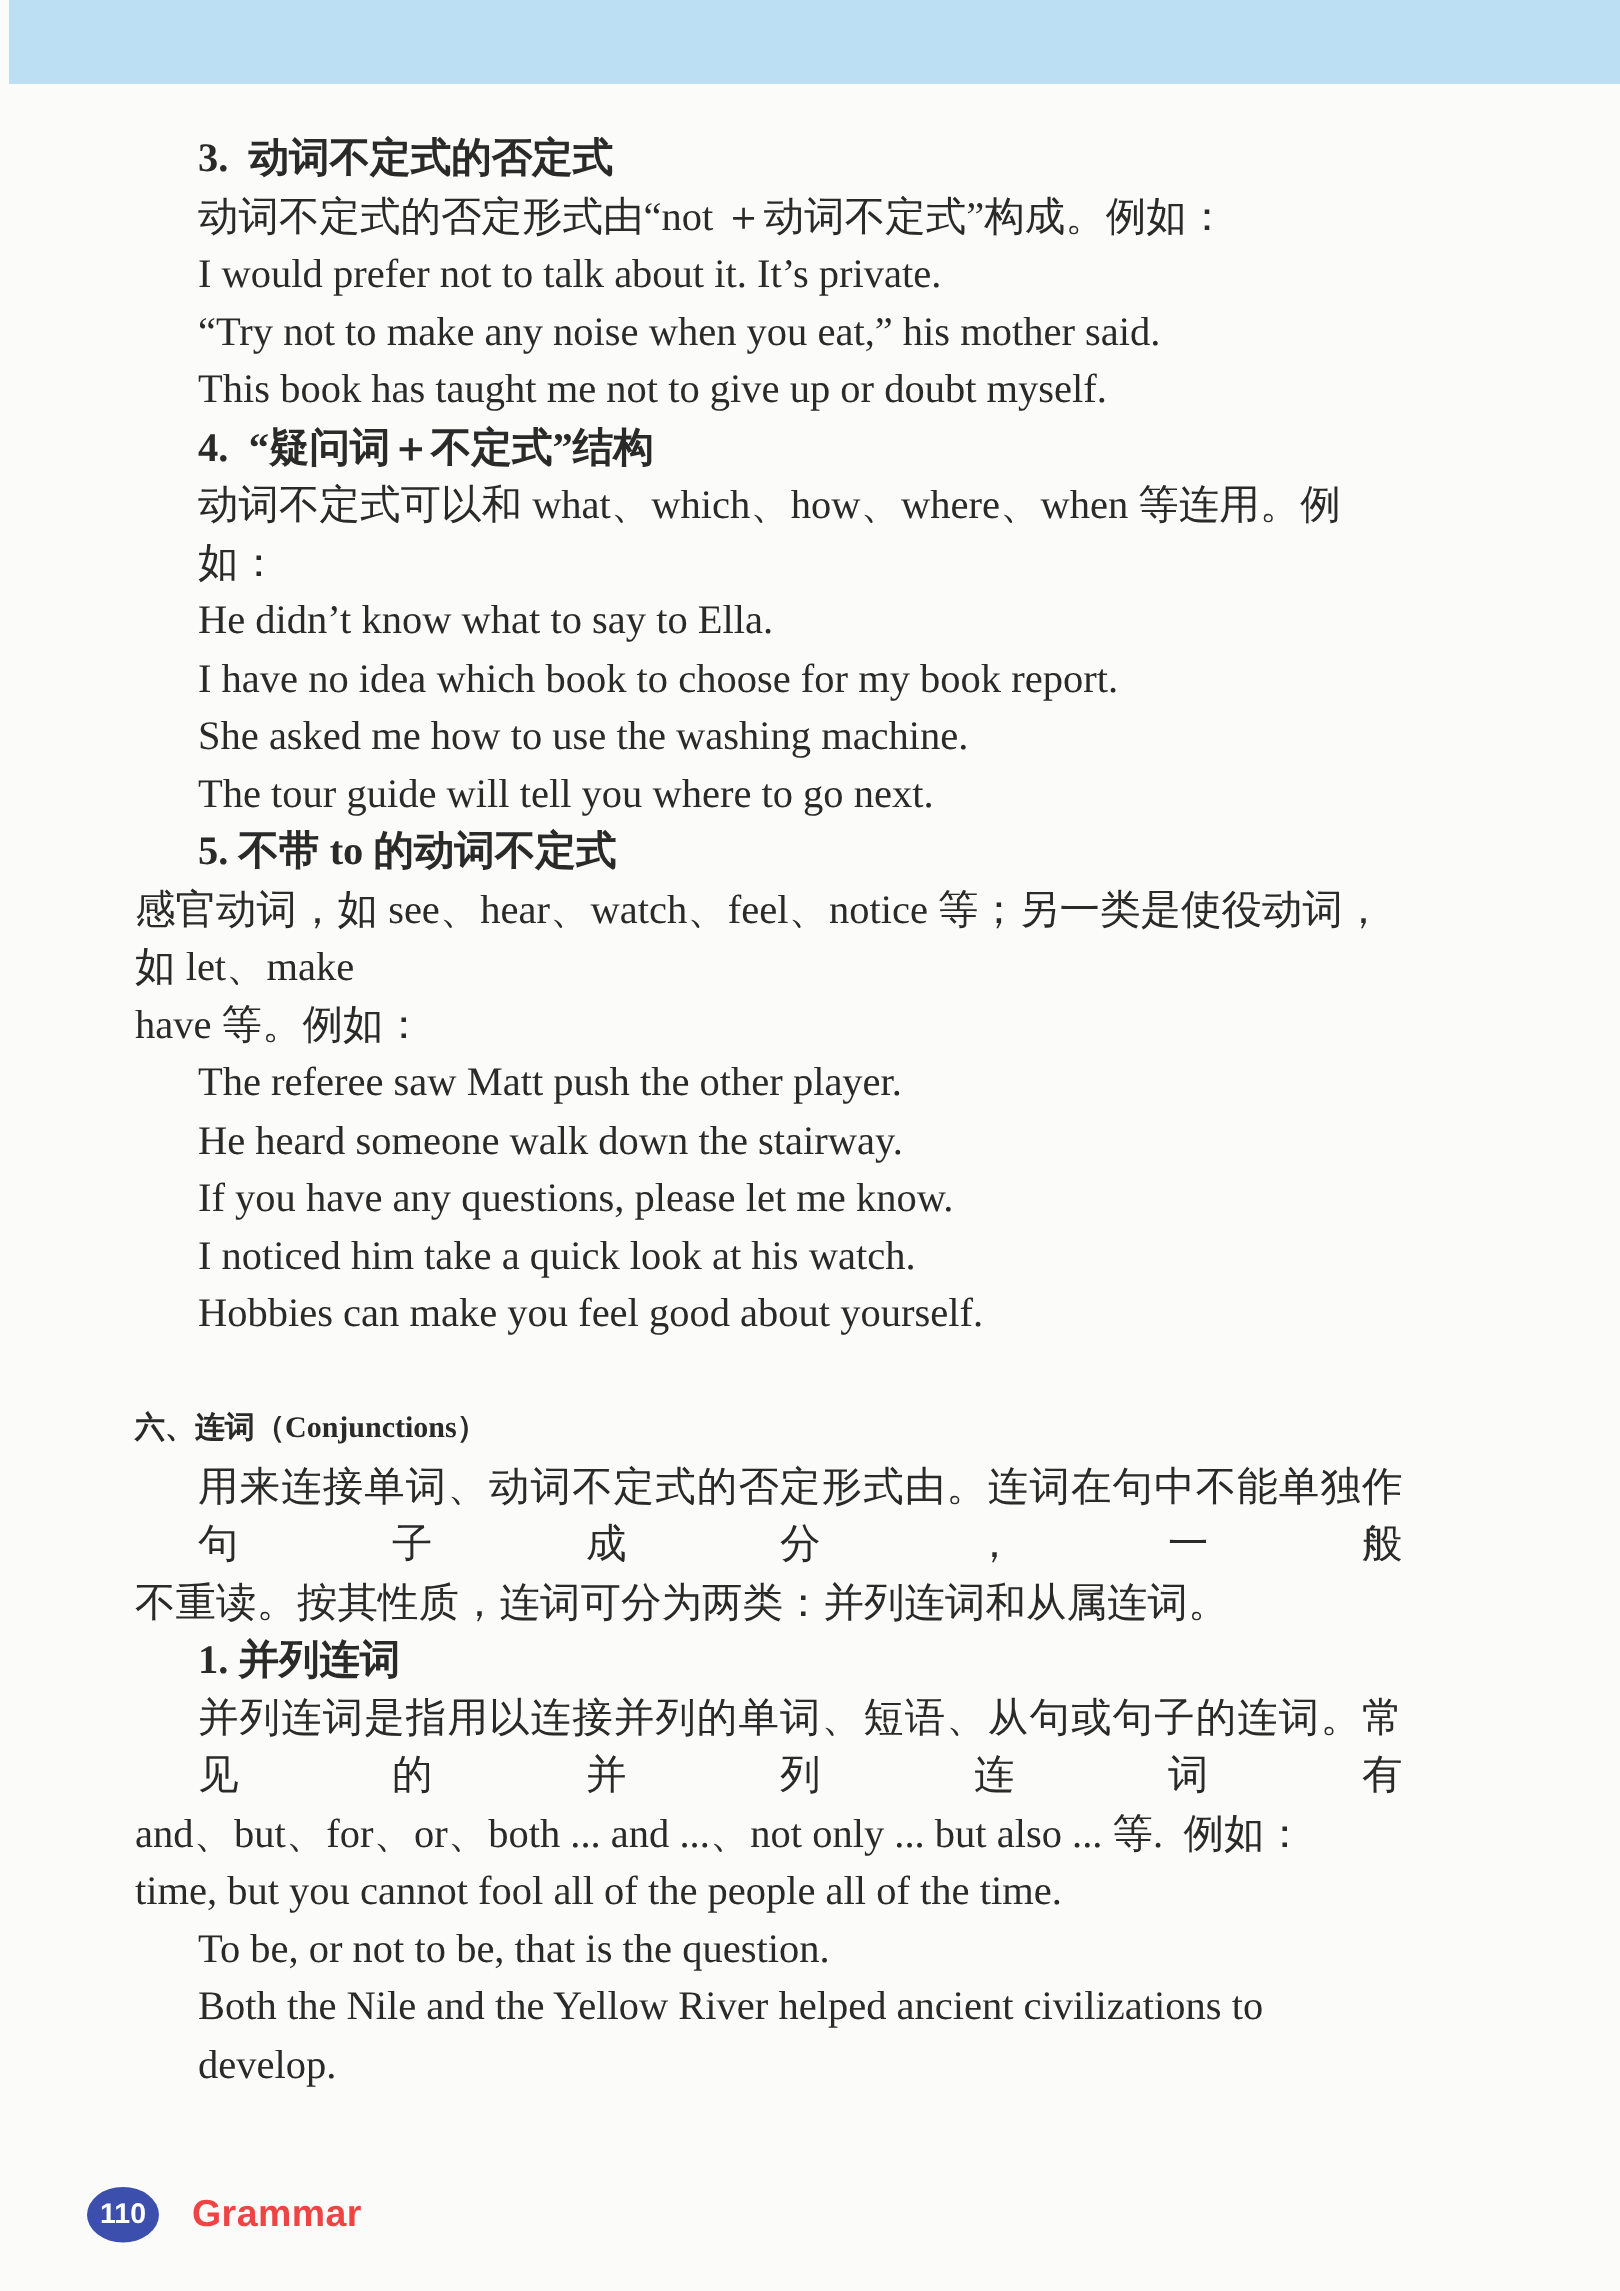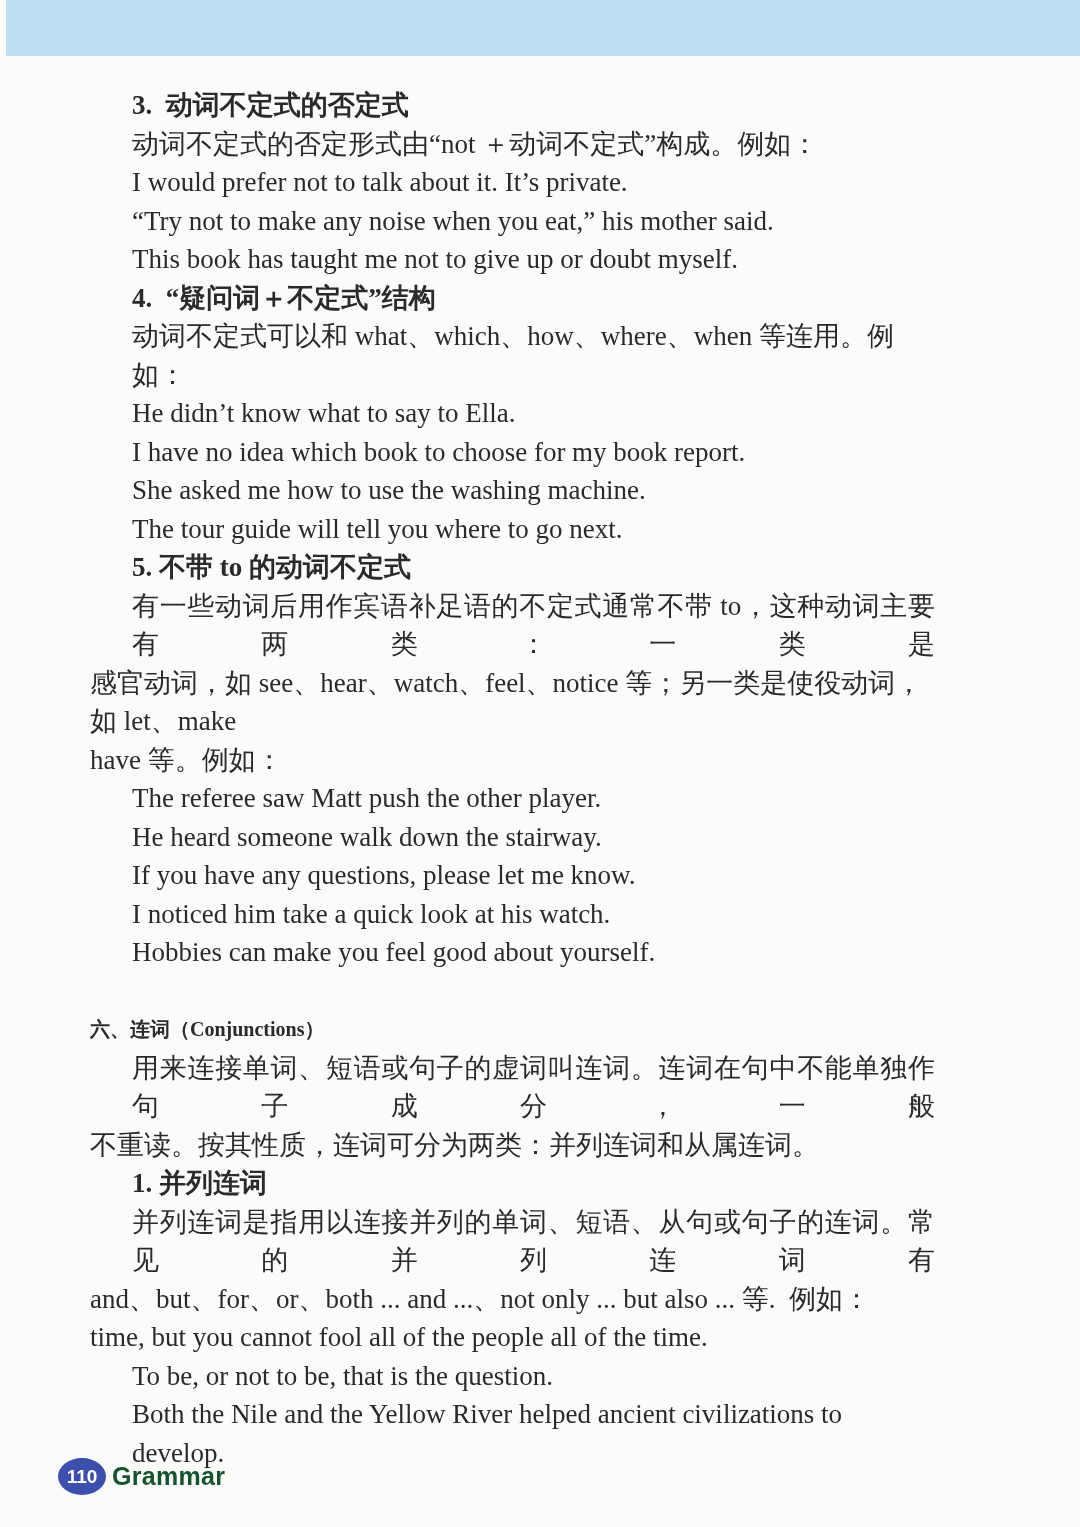--- a/index.html
+++ b/index.html
@@ -40,21 +40,21 @@
     text-align: justify;
     text-align-last: justify;
   }
   .gap { height: 38.5px; }
   .footer {
     position: absolute;
     left: 58px;
     top: 1458px;
     display: flex;
     align-items: center;
-    gap: 6px;
+    gap: 22px;
     font-family: "Liberation Sans", "DejaVu Sans", sans-serif;
   }
   .badge {
     width: 48px;
     height: 37px;
     border-radius: 50%;
     color: #ffffff;
     display: flex;
     align-items: center;
     justify-content: center;
@@ -78,36 +78,35 @@
     <div class="line ind">I would prefer not to talk about it. It’s private.</div>
     <div class="line ind">“Try not to make any noise when you eat,” his mother said.</div>
     <div class="line ind">This book has taught me not to give up or doubt myself.</div>
     <div class="line bold ind">4.  “疑问词＋不定式”结构</div>
     <div class="line ind">动词不定式可以和 what、which、how、where、when 等连用。例如：</div>
     <div class="line ind">He didn’t know what to say to Ella.</div>
     <div class="line ind">I have no idea which book to choose for my book report.</div>
     <div class="line ind">She asked me how to use the washing machine.</div>
     <div class="line ind">The tour guide will tell you where to go next.</div>
     <div class="line bold ind">5. 不带 to 的动词不定式</div>
-    <div class="line ind just">有一些动词后用作宾语补足语的不定式通常不带 to，这种动词主要有两类：一类是</div>
     <div class="line">感官动词，如 see、hear、watch、feel、notice 等；另一类是使役动词，如 let、make</div>
     <div class="line">have 等。例如：</div>
     <div class="line ind">The referee saw Matt push the other player.</div>
     <div class="line ind">He heard someone walk down the stairway.</div>
     <div class="line ind">If you have any questions, please let me know.</div>
     <div class="line ind">I noticed him take a quick look at his watch.</div>
     <div class="line ind">Hobbies can make you feel good about yourself.</div>
     <div class="gap"></div>
     <div class="line major">六、连词（Conjunctions）</div>
-    <div class="line ind just">用来连接单词、短语或句子的虚词叫连词。连词在句中不能单独作句子成分，一般</div>
+    <div class="line ind just">用来连接单词、动词不定式的否定形式由。连词在句中不能单独作句子成分，一般</div>
     <div class="line">不重读。按其性质，连词可分为两类：并列连词和从属连词。</div>
     <div class="line bold ind">1. 并列连词</div>
     <div class="line ind just">并列连词是指用以连接并列的单词、短语、从句或句子的连词。常见的并列连词有</div>
     <div class="line">and、but、for、or、both ... and ...、not only ... but also ... 等.  例如：</div>
     <div class="line">time, but you cannot fool all of the people all of the time.</div>
     <div class="line ind">To be, or not to be, that is the question.</div>
     <div class="line ind">Both the Nile and the Yellow River helped ancient civilizations to develop.</div>
   </div>
 
 <div class="footer">
   <div class="badge" style="background: rgb(61, 79, 173);">110</div>
-  <div class="footer-label" style="color: #14532d;">Grammar</div>
+  <div class="footer-label" style="color: #ef4444;">Grammar</div>
 </div>
 
 </body></html>

